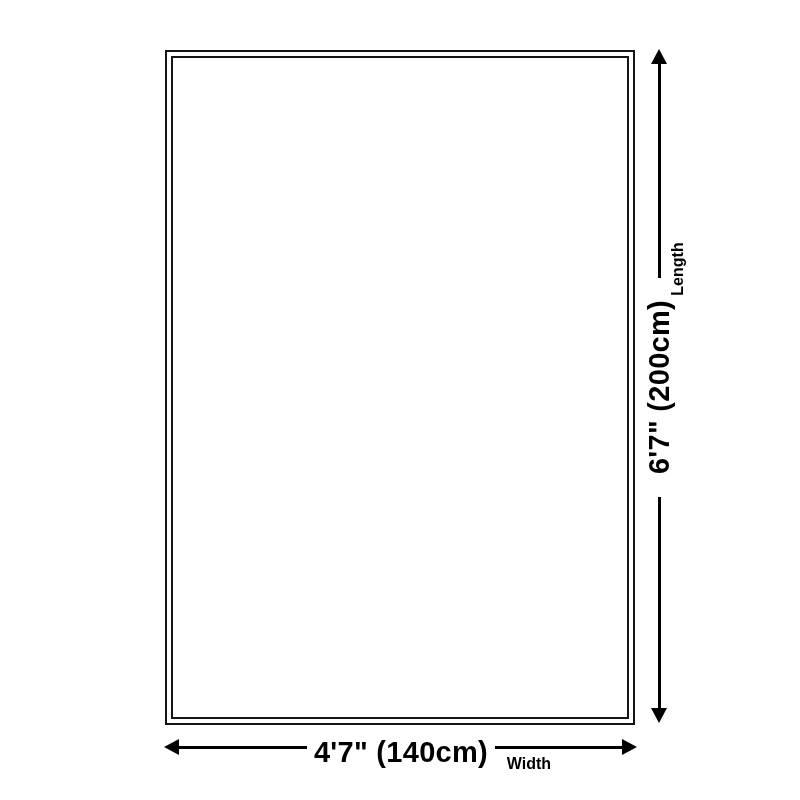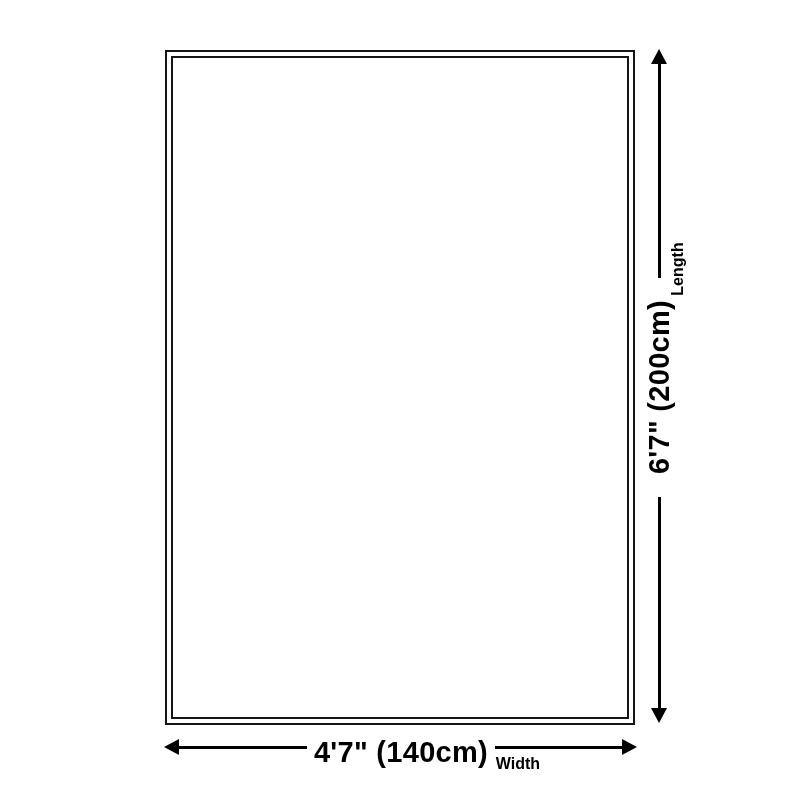--- a/index.html
+++ b/index.html
@@ -94,21 +94,21 @@
     left: 678px;
     top: 269px;
     transform: translate(-50%, -50%) rotate(-90deg);
   }
   .width-value {
     left: 401px;
     top: 752px;
     transform: translate(-50%, -50%);
   }
   .width-label {
-    left: 518px;
+    left: 529px;
     top: 764px;
     transform: translate(-50%, -50%);
   }
 </style>
 </head>
 <body>
 
 <div class="diagram">
 
   <div class="rug-outer">

